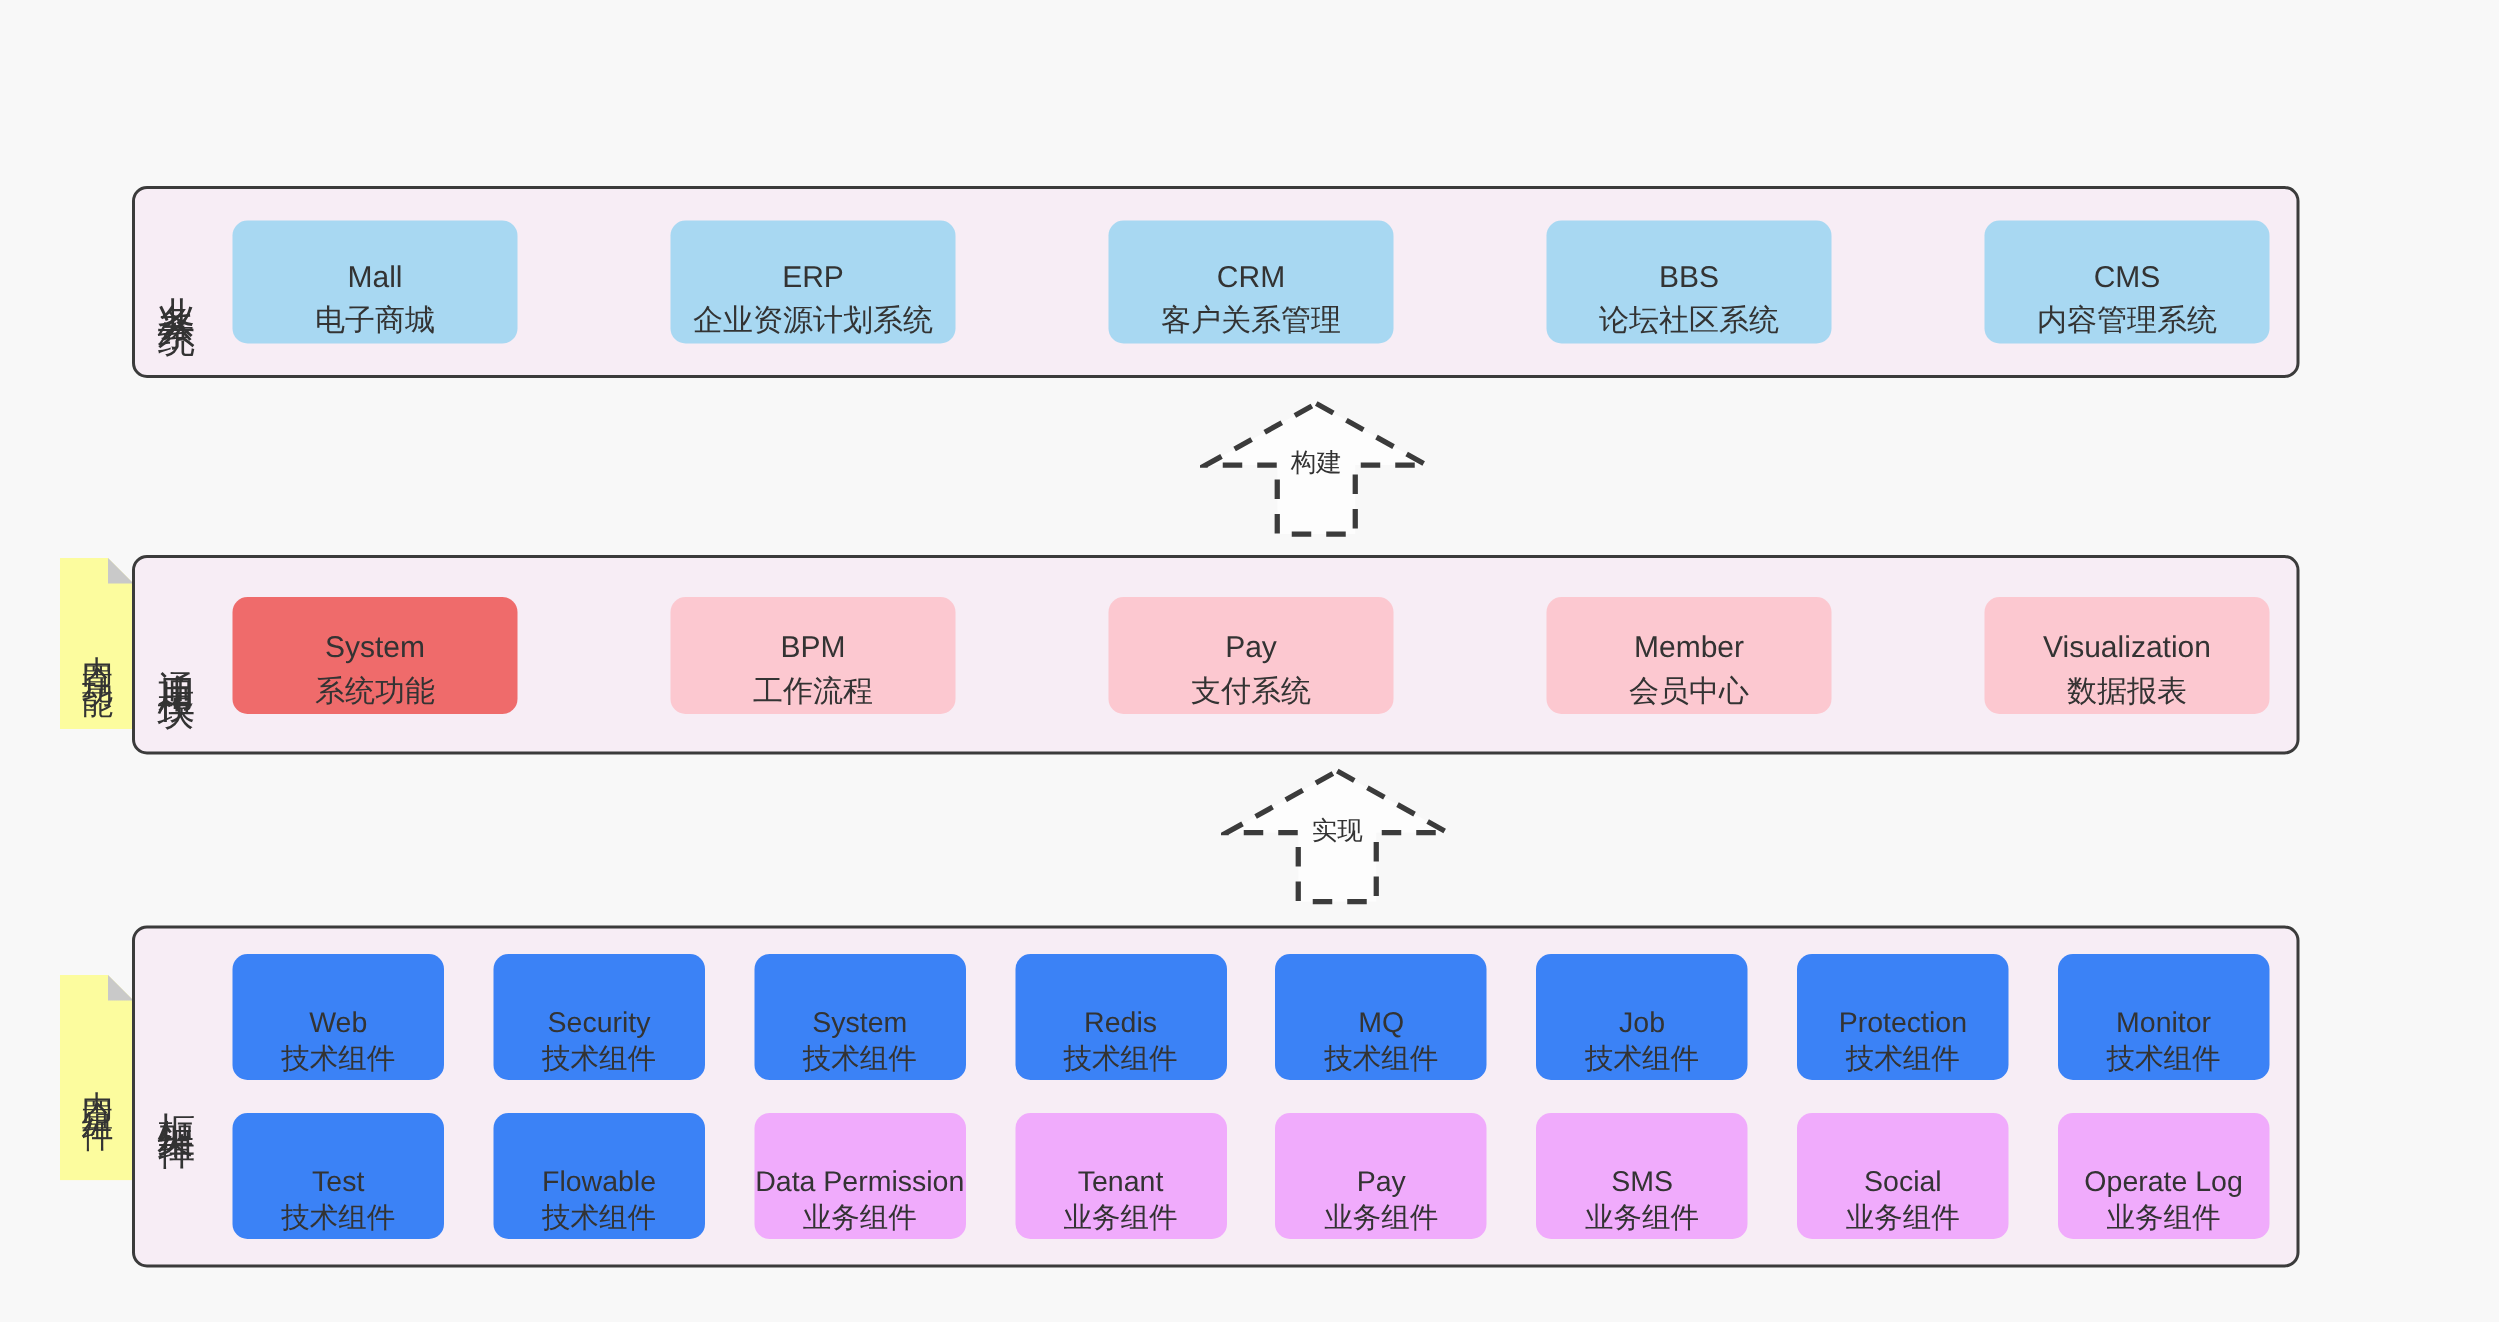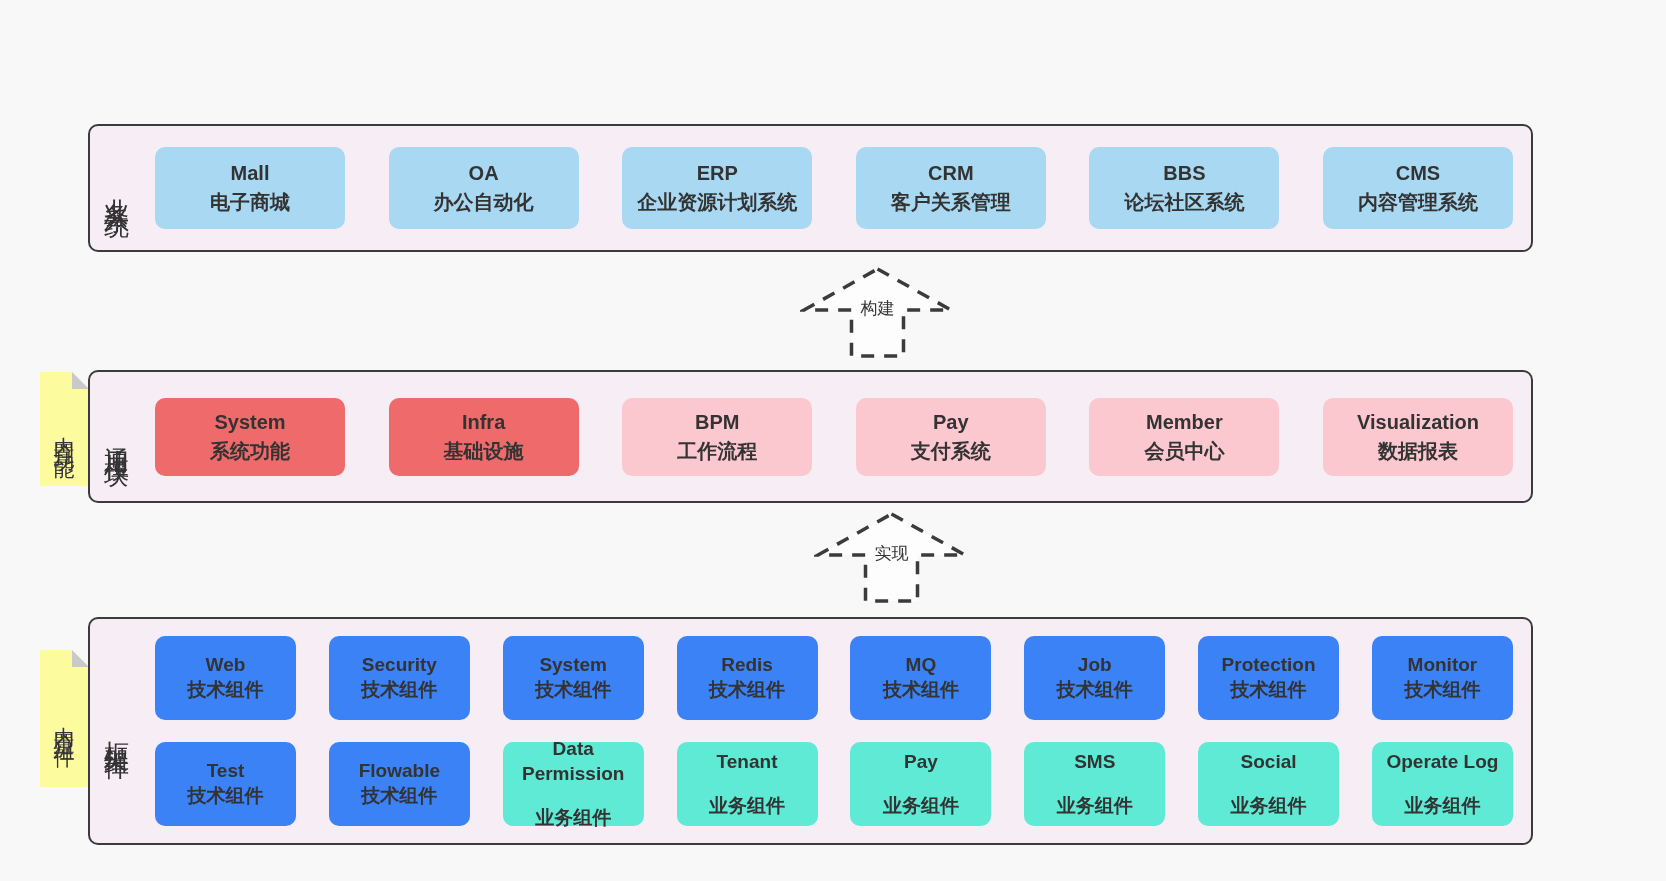--- a/index.html
+++ b/index.html
@@ -18,30 +18,30 @@
                font-size:25px;letter-spacing:5px;line-height:1;
                margin:auto 0;padding-left:14px;color:#333;white-space:nowrap;}
   .boxes-area{flex:1;display:flex;align-items:center;justify-content:space-between;
               padding:0 18px 0 26px;}
   .boxes-col{flex:1;display:flex;flex-direction:column;justify-content:center;
              gap:22px;padding:0 18px 0 26px;}
   .boxes-row{display:flex;justify-content:space-between;}
 
   
   .box{border-radius:10px;display:flex;flex-direction:column;align-items:center;
-       justify-content:center;text-align:center;line-height:1.45;color:#333;font-weight:bold;}
+       justify-content:flex-end;text-align:center;line-height:1.45;color:#333;}
   .box .t,.box .s{display:block;}
   .bw{width:190px;height:82px;font-size:20px;}
   .layer-2 .bw{height:78px;}
   .bn{width:141px;height:84px;font-size:19px;line-height:1.3;}
   .blue{background:#a8d8f2;}
   .red{background:#ef6b6b;}
   .pink{background:#fcc8d0;}
   .green{background:#3b82f6;}
-  .green-light{background:#5eead4;gap:19px;}
+  .green-light{background:#f0abfc;}
 
   
   .sticky{position:absolute;left:40px;width:49px;background:#fcfc9e;z-index:1;
           clip-path:polygon(0 0,calc(100% - 17px) 0,100% 17px,100% 100%,0 100%);
           display:flex;align-items:center;justify-content:center;}
   .sticky-1{top:372px;height:114px;}
   .sticky-2{top:650px;height:137px;}
   .sticky .txt{writing-mode:vertical-rl;text-orientation:upright;
                font-size:21px;letter-spacing:7px;line-height:1;padding-top:10px;}
   .fold{position:absolute;top:0;right:0;width:17px;height:17px;
@@ -62,24 +62,20 @@
 <div class="page">
 
   <section class="layer layer-1">
     <div class="layer-label">业务系统</div>
     <div class="boxes-area">
       <div class="box bw blue">
         <span class="t">Mall</span>
         <span class="s">电子商城</span>
       </div>
       <div class="box bw blue">
-        <span class="t">OA</span>
-        <span class="s">办公自动化</span>
-      </div>
-      <div class="box bw blue">
         <span class="t">ERP</span>
         <span class="s">企业资源计划系统</span>
       </div>
       <div class="box bw blue">
         <span class="t">CRM</span>
         <span class="s">客户关系管理</span>
       </div>
       <div class="box bw blue">
         <span class="t">BBS</span>
         <span class="s">论坛社区系统</span>
@@ -103,24 +99,20 @@
     <span class="txt">内置功能</span>
   </div>
 
   <section class="layer layer-2">
     <div class="layer-label">通用模块</div>
     <div class="boxes-area">
       <div class="box bw red">
         <span class="t">System</span>
         <span class="s">系统功能</span>
       </div>
-      <div class="box bw red">
-        <span class="t">Infra</span>
-        <span class="s">基础设施</span>
-      </div>
       <div class="box bw pink">
         <span class="t">BPM</span>
         <span class="s">工作流程</span>
       </div>
       <div class="box bw pink">
         <span class="t">Pay</span>
         <span class="s">支付系统</span>
       </div>
       <div class="box bw pink">
         <span class="t">Member</span>

